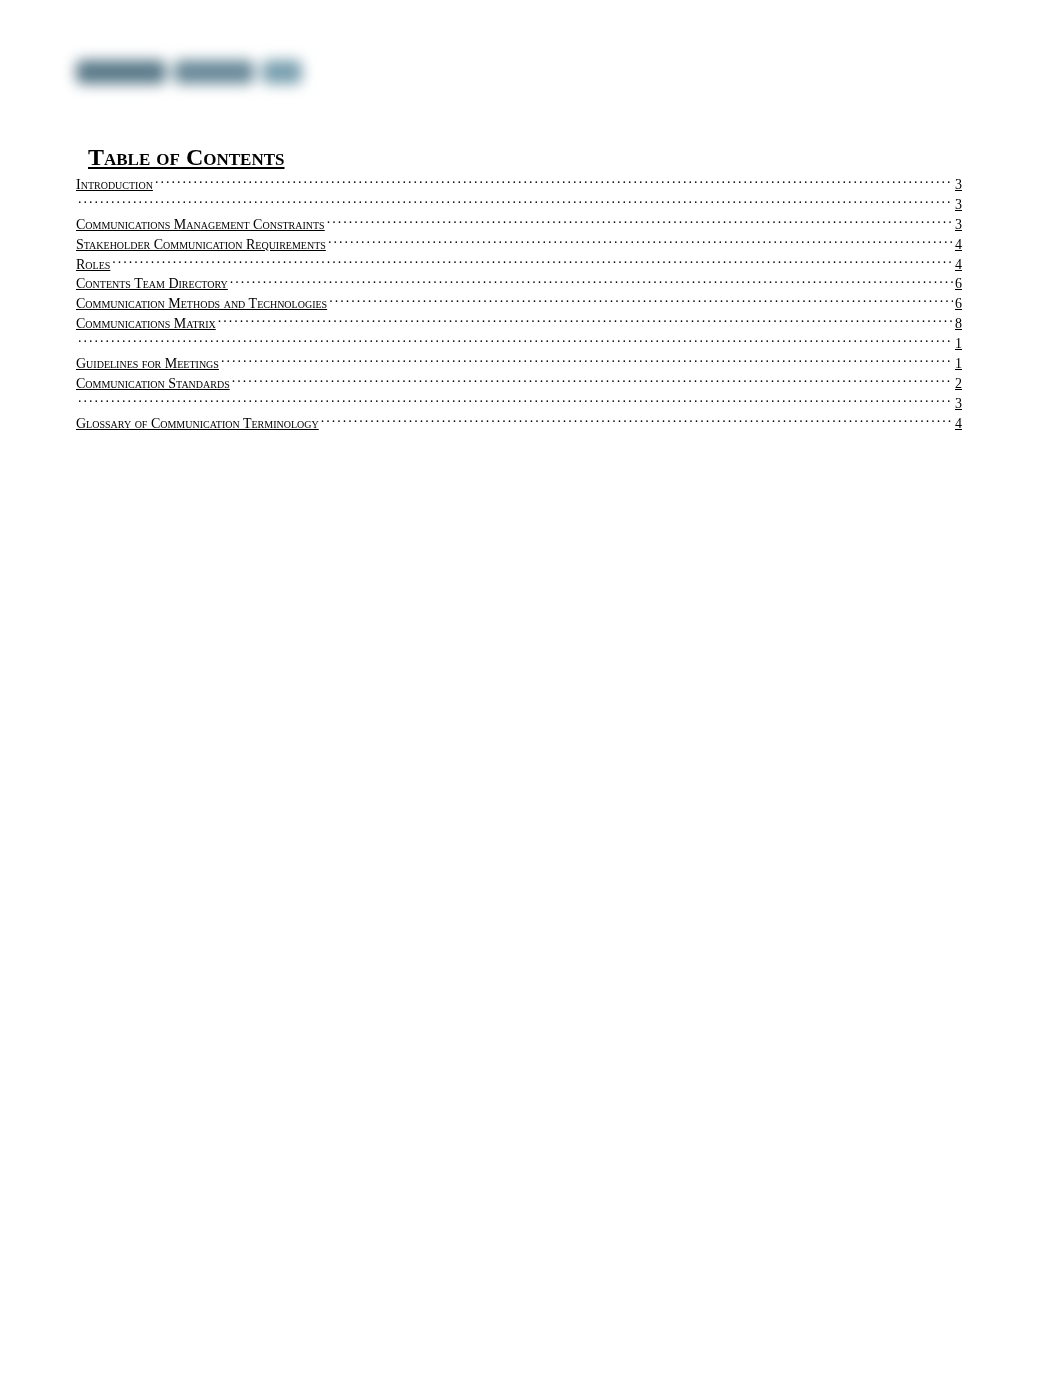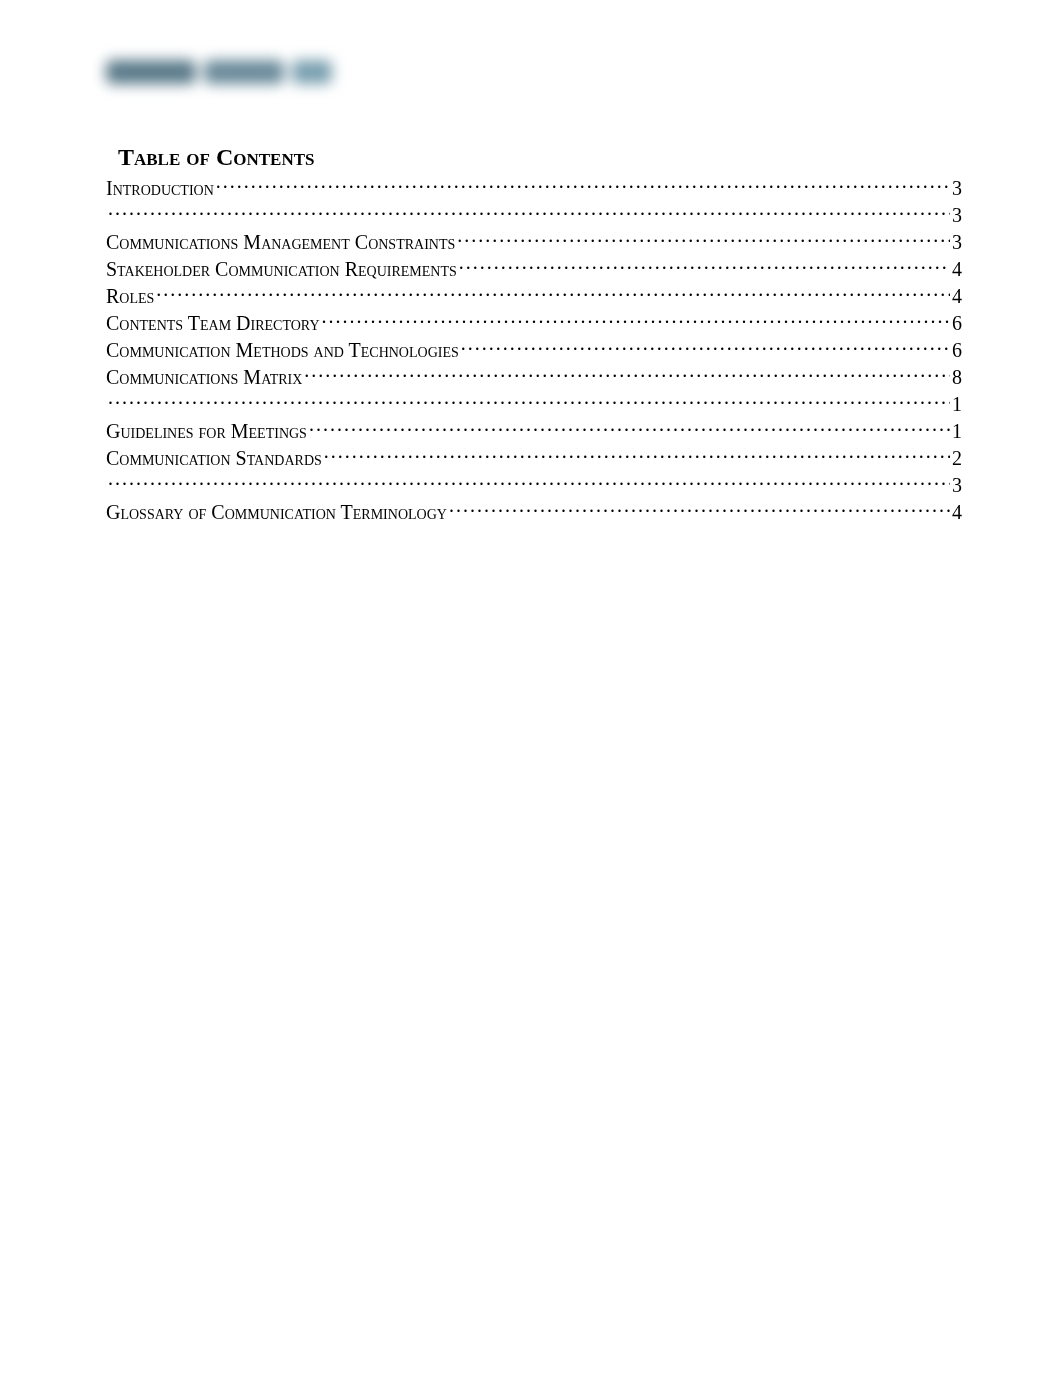--- a/index.html
+++ b/index.html
@@ -5,21 +5,22 @@
   * { box-sizing: border-box; margin: 0; padding: 0; }
   body {
     width: 1062px;
     height: 1376px;
     background: #ffffff;
     font-family: "Times New Roman", Times, serif;
     color: #000000;
     position: relative;
   }
   .page {
-    padding: 50px 100px 50px 106px;
+    padding: 50px 100px 50px 76px;
+    text-decoration: underline;
   }
   .logo-blur {
     width: 230px;
     height: 44px;
     margin-bottom: 50px;
     filter: blur(7px);
     display: flex;
     align-items: center;
     gap: 8px;
   }
@@ -44,21 +45,21 @@
   .toc-title {
     font-size: 24px;
     font-weight: bold;
     font-variant: small-caps;
     margin-bottom: 4px;
     margin-left: 12px;
   }
   .toc-row {
     display: flex;
     align-items: baseline;
-    font-size: 20px;
+    font-size: 14px;
     line-height: 1.35;
     font-variant: small-caps;
     white-space: nowrap;
   }
   .toc-label {
     flex: 0 0 auto;
   }
   .toc-leader {
     flex: 1 1 auto;
     overflow: hidden;

